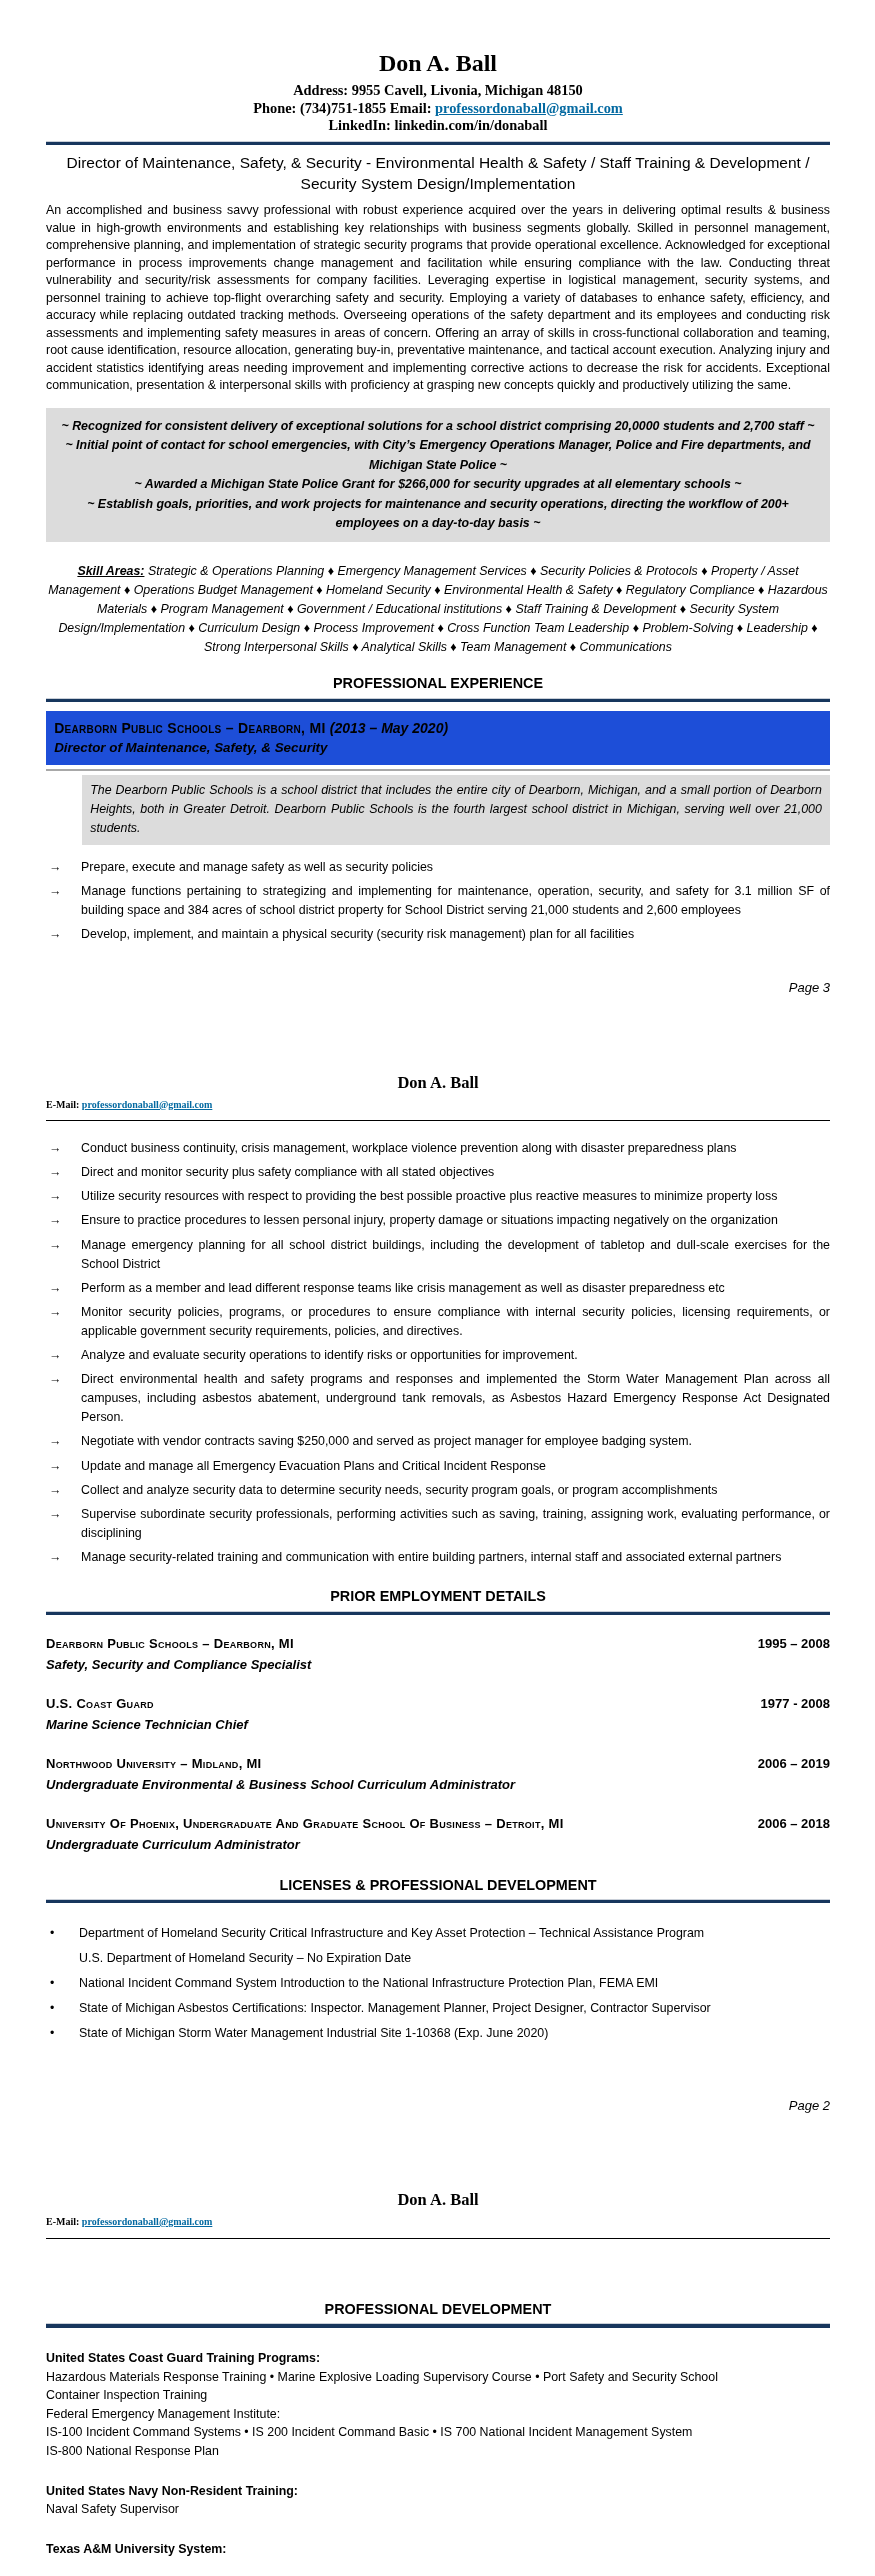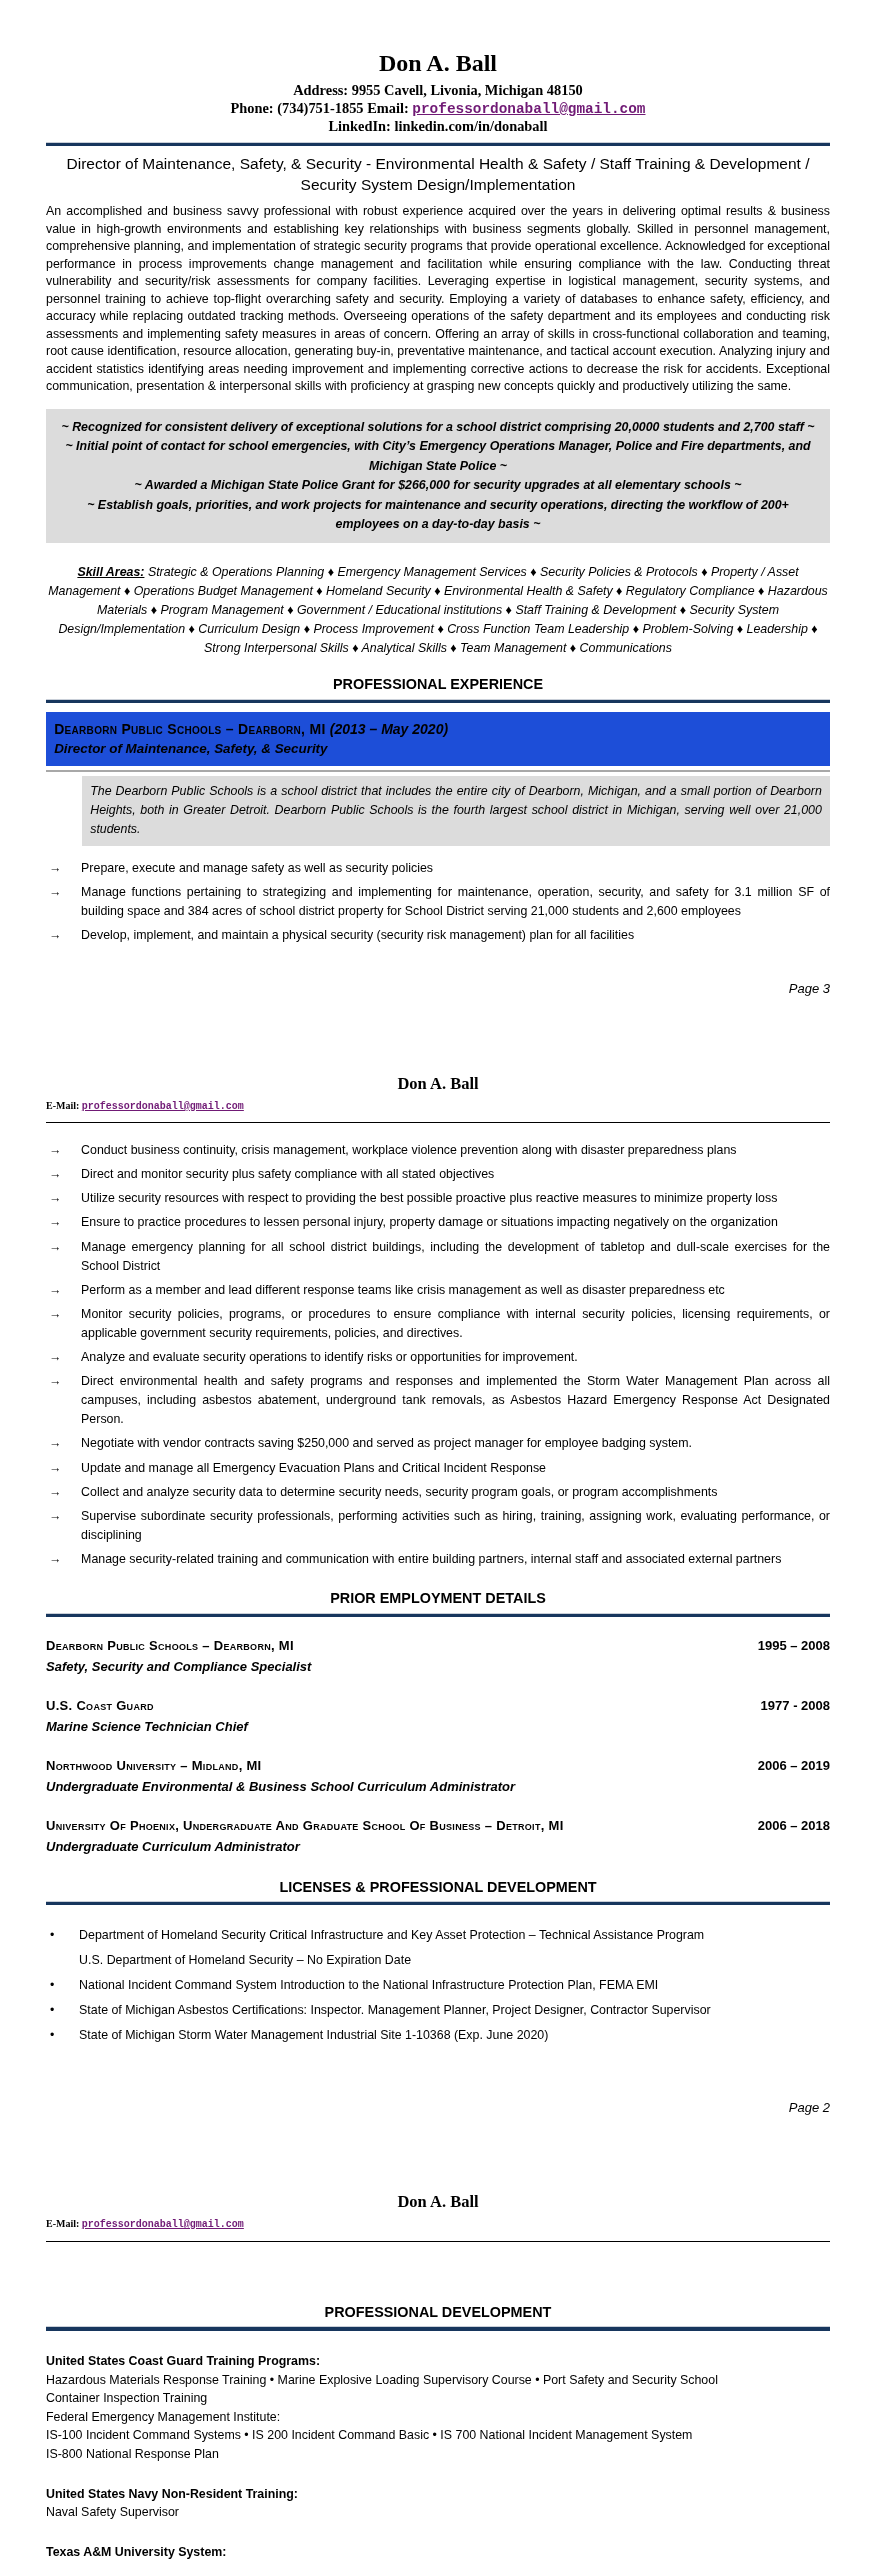--- a/index.html
+++ b/index.html
@@ -4,21 +4,21 @@
 <style>
   html,body{margin:0;padding:0;background:#ffffff;}
   #doc{width:876px;height:3400px;overflow:hidden;background:#ffffff;color:#000;
        font-family:"Liberation Sans", sans-serif;}
   .inner{padding:49px 46px 0 46px;}
 
   
   .p1-name{font-family:"Liberation Serif",serif;font-weight:700;font-size:24px;line-height:29px;text-align:center;}
   .hdr-line{font-family:"Liberation Serif",serif;font-weight:700;font-size:14.4px;line-height:17.5px;text-align:center;}
   .addr{margin-top:4.1px;}
-  a.mail{color:#701a75;text-decoration:underline;font-family:Liberation Mono, monospace;}
+  a.mail{color:#0369a1;text-decoration:underline;}
   .rule-navy{height:3.1px;background:#17365d;margin-top:6.2px;border-top:0.5px solid #c9cfd8;}
   .doc-title{font-weight:400;font-size:15.5px;line-height:20.6px;text-align:center;margin-top:8.2px;}
 
   .summary{font-size:12.4px;line-height:17.5px;text-align:justify;margin-top:8.2px;}
 
   .highlights{background:#dcdcdc;margin-top:13.4px;padding:8.2px 11.3px;
               font-style:italic;font-weight:700;font-size:12.4px;line-height:19.6px;text-align:center;}
   .hl-item{margin:0;}
 
   .skills{font-style:italic;font-size:12.4px;line-height:19px;text-align:center;margin-top:19.6px;}
@@ -175,21 +175,21 @@
           <div class="arrow-item">
             <span class="ar">→</span>
             <div class="tx">Update and manage all Emergency Evacuation Plans and Critical Incident Response</div>
           </div>
           <div class="arrow-item">
             <span class="ar">→</span>
             <div class="tx">Collect and analyze security data to determine security needs, security program goals, or program accomplishments</div>
           </div>
           <div class="arrow-item">
             <span class="ar">→</span>
-            <div class="tx">Supervise subordinate security professionals, performing activities such as hiring, training, assigning work, evaluating performance, or disciplining</div>
+            <div class="tx">Supervise subordinate security professionals, performing activities such as saving, training, assigning work, evaluating performance, or disciplining</div>
           </div>
           <div class="arrow-item">
             <span class="ar">→</span>
             <div class="tx">Manage security-related training and communication with entire building partners, internal staff and associated external partners</div>
           </div>
         </div>
 
       <div class="sec-head mt40">PRIOR EMPLOYMENT DETAILS</div>
       <div class="rule-navy sec"></div>
 

